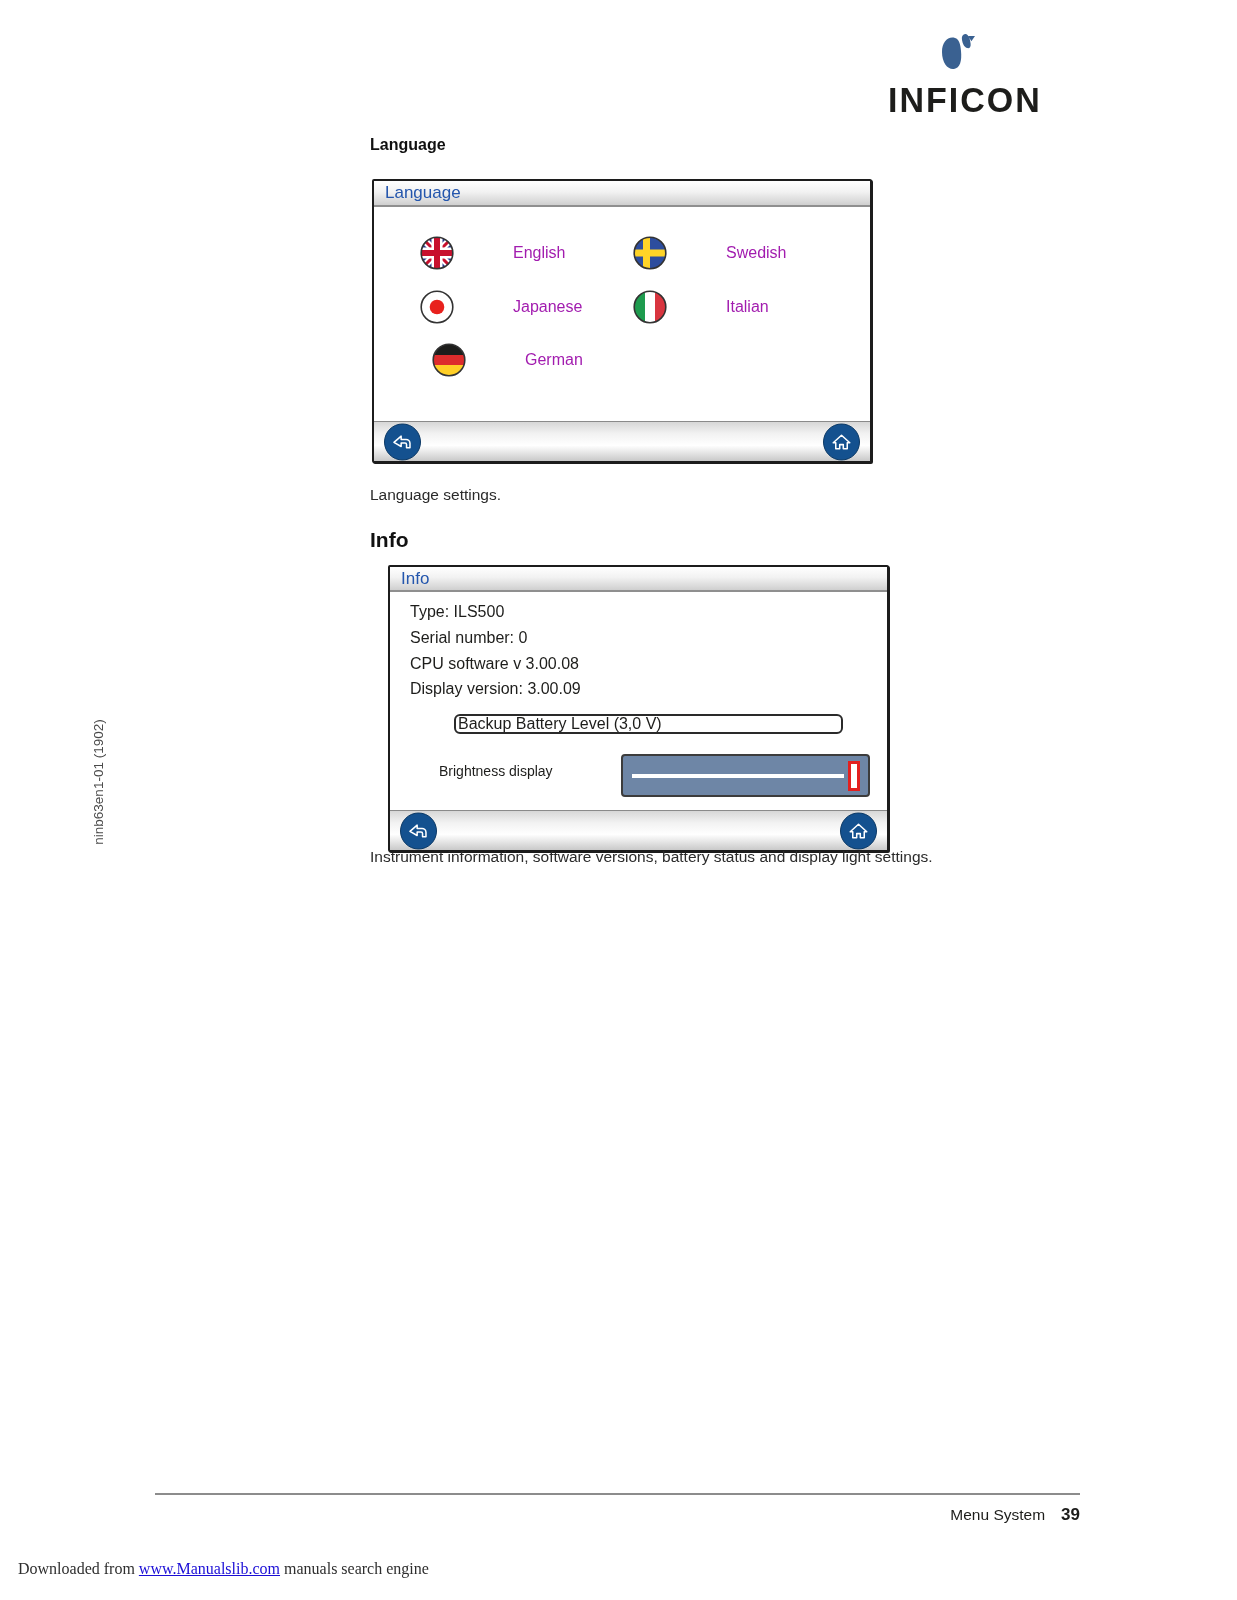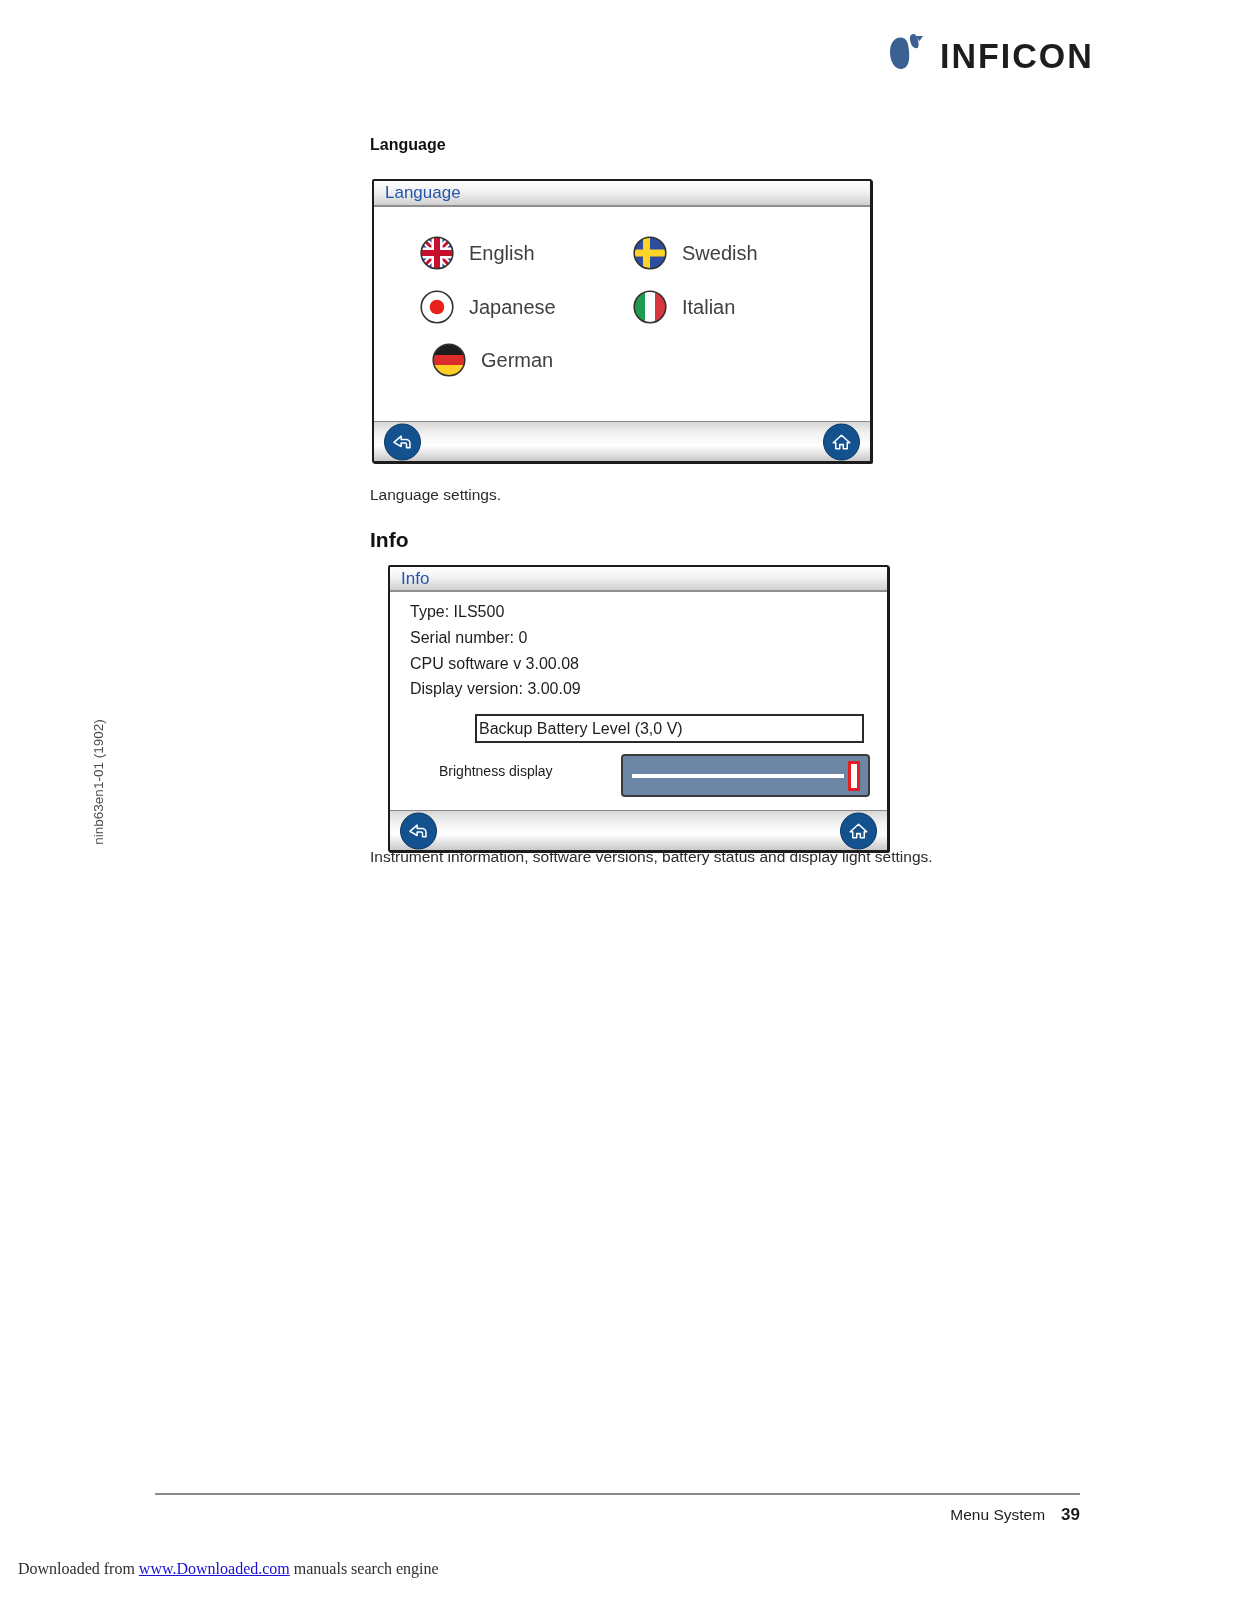--- a/index.html
+++ b/index.html
@@ -2,21 +2,21 @@
 <html><head>
 <meta charset="utf-8">
 <title>Manual page</title>
 <style>
   * { margin:0; padding:0; box-sizing:border-box; }
   html,body { background:#ffffff; }
   body { font-family:"Liberation Sans", sans-serif; color:#1d1d1b; }
   .page { position:relative; width:1237px; height:1600px; background:#fff; overflow:hidden; }
 
   
-  .logo { position:absolute; top:30px; left:886px; display:flex; align-items:center; }
+  .logo { position:absolute; top:30px; left:886px; display:flex; align-items:center;flex-direction:column; }
   .logo-text { font-size:34px; font-weight:bold; letter-spacing:2px; color:#1d1d1b; margin-left:2px;
                font-family:"Liberation Sans", sans-serif; transform:scaleY(1.05); }
 
   
   .h-small { position:absolute; left:370px; font-size:16px; font-weight:bold; color:#111; }
   .h-large { position:absolute; left:370px; font-size:21px; font-weight:bold; color:#111; }
   .caption { position:absolute; left:370px; font-size:15.5px; color:#2b2b2b; }
 
   
   .dialog { position:absolute; background:#fff; border:2px solid #1c1c1c;
@@ -31,21 +31,21 @@
   .nav-btn { position:absolute; top:50%; transform:translateY(-50%); width:37px; height:37px;
              border-radius:50%; background:#14518f; border:1px solid #0d3a66;
              display:flex; align-items:center; justify-content:center; cursor:pointer; }
   .nav-btn.left  { left:10px; }
   .nav-btn.right { right:10px; }
   .nav-btn svg { width:27px; height:27px; }
 
   
   .lang-item { position:absolute; display:flex; align-items:center; cursor:pointer; }
   .flag { width:34px; height:34px; margin-right:15px; flex:0 0 34px; }
-  .lang-label { font-size:20px; color:#404040; }
+  .lang-label { font-size:16px; color:#a21caf;margin-left:44px; }
 
   
   .info-line { position:absolute; left:20px; font-size:16px; color:#1d1d1b; }
   .battery-box { position:absolute; border:2px solid #2a2a2a; background:#fff;
                  font-size:16px; color:#1d1d1b; display:flex; align-items:center; padding-left:2px; }
   .bright-label { position:absolute; font-size:14px; color:#1d1d1b; }
   .slider { position:absolute; background:#6e86a6; border:2px solid #3c3c3c; border-radius:4px; cursor:pointer; }
   .slider-track { position:absolute; left:9px; right:24px; top:50%; height:4px; transform:translateY(-50%);
                   background:#ffffff; }
   .slider-handle { position:absolute; right:8px; top:50%; transform:translateY(-50%);
@@ -184,21 +184,21 @@
   <div class="dialog" style="left:388px; top:565px; width:501px; height:287px;">
     <div class="dlg-titlebar" style="height:25px;">
       <span class="dlg-title">Info</span>
     </div>
 
     <div class="info-line" style="top:36px;">Type: ILS500</div>
     <div class="info-line" style="top:62px;">Serial number: 0</div>
     <div class="info-line" style="top:88px;">CPU software v 3.00.08</div>
     <div class="info-line" style="top:113px;">Display version: 3.00.09</div>
 
-    <div class="battery-box" style="left:85px; top:147px; width:389px; height:29px;">
+    <div class="battery-box" style="left:64px; top:147px; width:389px; height:20px;border-radius:6px;">
       <span>Backup Battery Level (3,0 V)</span>
     </div>
 
     <div class="bright-label" style="left:49px; top:196px;">Brightness display</div>
 
     <div class="slider" style="left:231px; top:187px; width:249px; height:43px;">
       <div class="slider-track"></div>
       <div class="slider-handle"></div>
     </div>
 
@@ -219,16 +219,16 @@
   <div class="caption" style="top:848px; width:700px;">Instrument information, software versions, battery status and display light settings.</div>
 
   <div class="side-code">ninb63en1-01 (1902)</div>
 
   <div class="footer-rule"></div>
   <div class="footer-meta">
     <span>Menu System</span><span class="pageno">39</span>
   </div>
 
   <div class="dl-line">
-    <span>Downloaded from </span><a>www.Downloaded.com</a><span> manuals search engine</span>
+    <span>Downloaded from </span><a>www.Manualslib.com</a><span> manuals search engine</span>
   </div>
 
 </div>
 
 </body></html>

